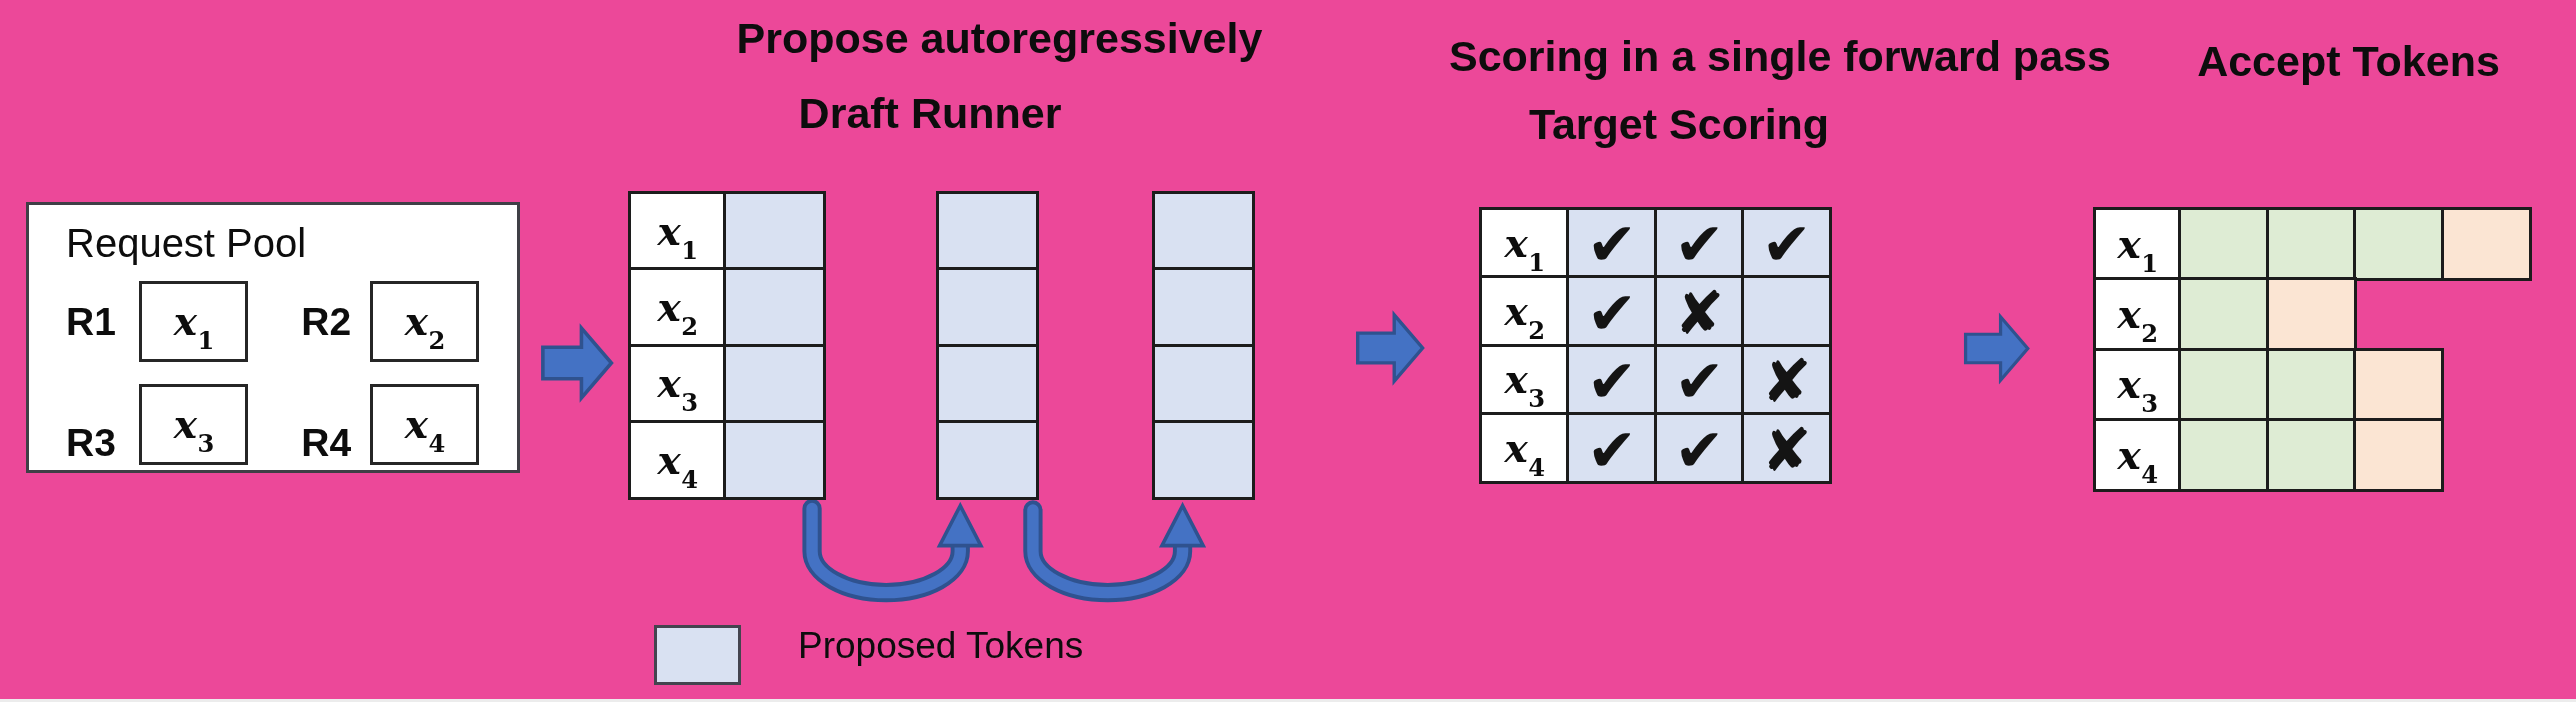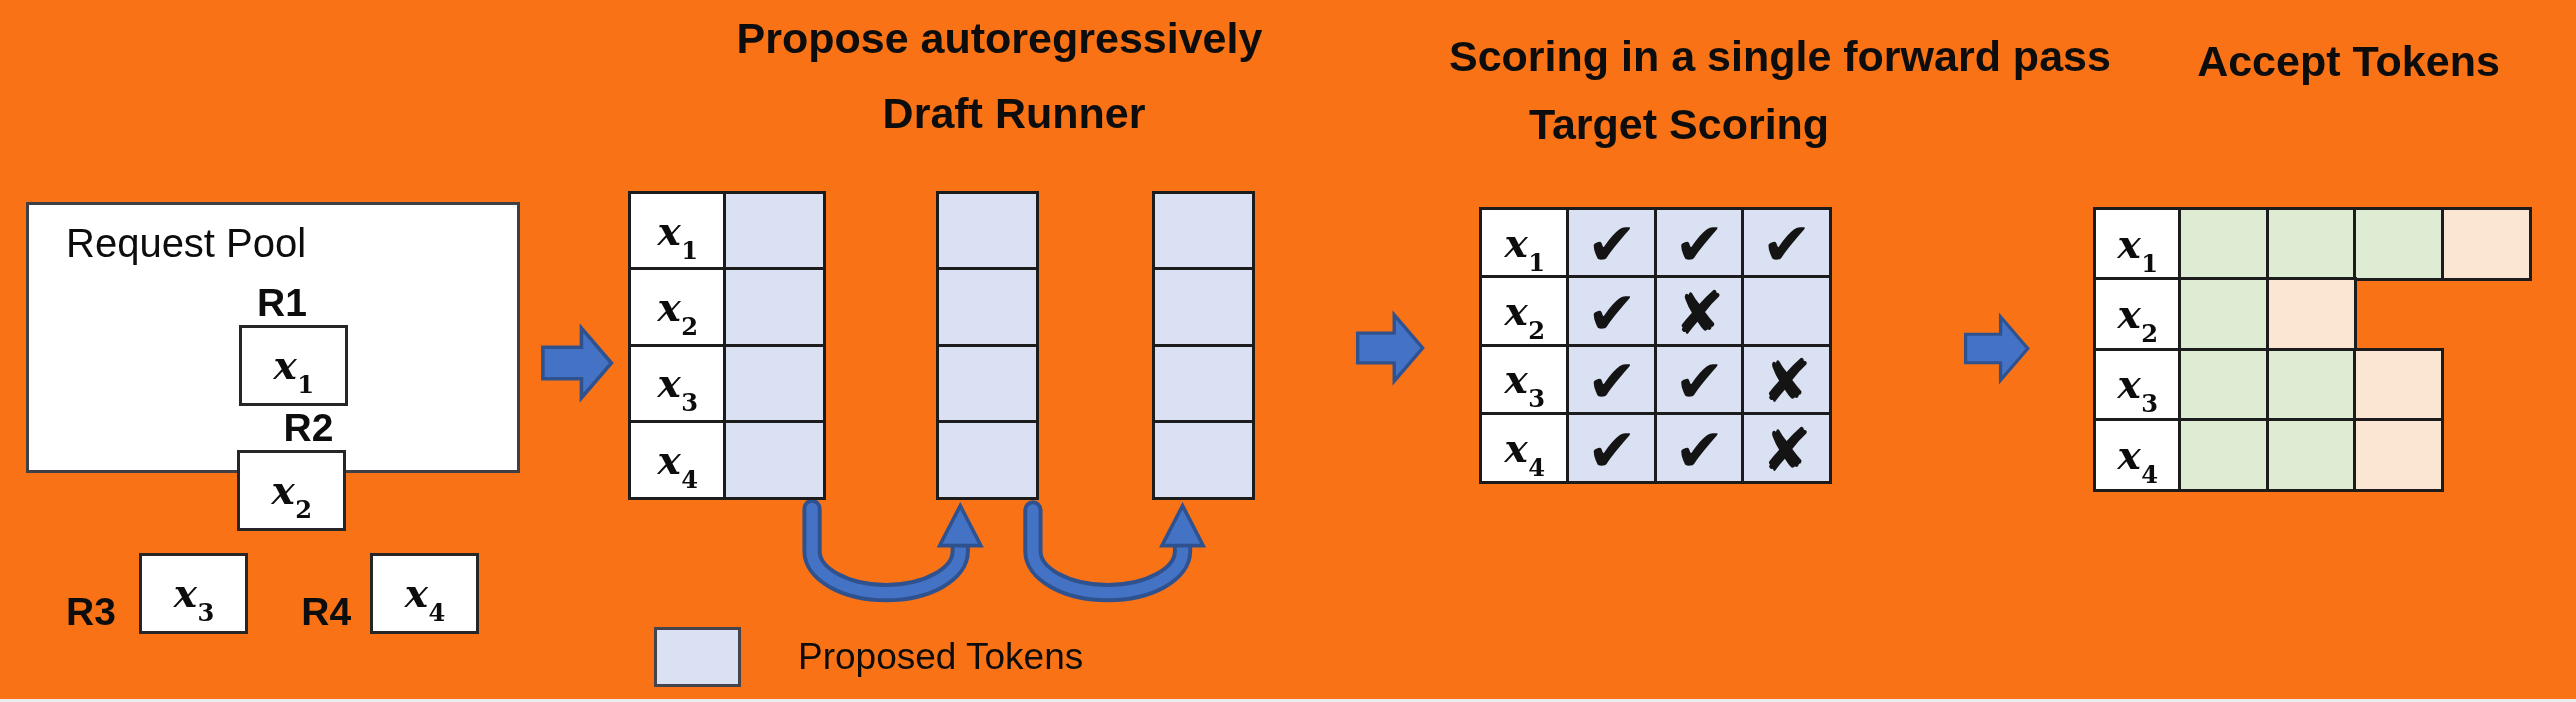--- a/index.html
+++ b/index.html
@@ -2,47 +2,47 @@
 <html style="font-size:11.4px"><head>
 <meta charset="utf-8">
 <style>
   * { margin:0; padding:0; box-sizing:border-box; }
   html,body { background:#ffffff; }
   body {
     width:2576px; height:703px;
     font-family:"Liberation Sans", sans-serif;
     color:#111;
   }
-  .canvas { position:relative; width:2576px; height:703px; background:#f97316; overflow:hidden; }
+  .canvas { position:relative; width:2576px; height:703px; background:#ec4899; overflow:hidden; }
 
   :root {
     --blue:#d9e1f2;
     --green:#deecd4;
     --bonus:#fbe5d3;
     --cellborder:#1c1c1c;
     --arrowfill:#4472c4;
     --arrowline:#2f528f;
   }
 
   
   .title { position:absolute; text-align:center; font-size:43px; font-weight:600; letter-spacing:0; color:#0d0d0d; white-space:nowrap; }
   .t-propose { left:714px; top:14.3px;  width:571px; }
-  .t-draft   { left:800px; top:89px; width:428px; }
+  .t-draft   { left:716px; top:89px; width:428px; }
   .t-scoring { left:1449px; top:26px;  width:571px;margin-top:6px; }
   .t-target  { left:1465px; top:100px; width:428px; }
   .t-accept  { left:2170px; top:37px;  width:357px; }
 
   
   .pool {
     position:absolute; left:26px; top:202px; width:494px; height:271px;
     border:3.6px solid #3f3f46; background:#fff; padding:15.7px 0 0 37px;
   }
   .pool-title { font-size:40px; font-weight:500; color:#0d0d0d; }
   .pool-row { display:flex; align-items:center; }
-  .pool-row.r1 { margin-top:15.7px;flex-direction:column; }
+  .pool-row.r1 { margin-top:15.7px; }
   .pool-row.r2 { margin-top:21.4px;align-items:flex-end; }
   .rlabel { width:69px; font-size:39px; font-weight:600; color:#0d0d0d; flex:none; }
   .tokenbox {
     width:109px; height:81px; border:3.6px solid #262626; background:#fff;
     display:flex; align-items:center; justify-content:center; flex:none; margin-left:4.3px;
   }
   .tokenbox.second { margin-left:0; }
   .rlabel.second { margin-left:53px; }
 
   
@@ -84,21 +84,21 @@
 
   
   .flow-arrow { position:absolute; line-height:0; }
   .fa1 { left:540px;  top:323px; }
   .fa2 { left:1355px; top:308px; }
   .fa3 { left:1963px; top:310px; }
 
   .loop-svg { position:absolute; left:771px; top:500px; line-height:0; }
 
   
-  .legend-item { position:absolute; top:625px; height:63px; display:flex; align-items:center; gap:57px; }
+  .legend-item { position:absolute; top:625px; height:63px; display:flex; align-items:flex-start; gap:57px; }
   .li1 { left:654px; }
   .li2 { left:1214px; }
   .li3 { left:1749px; }
   .swatch { width:87px; height:60px; border:3.6px solid #44444f; flex:none; }
   .sw-proposed { background:var(--blue); }
   .sw-accepted { background:var(--green); }
   .sw-bonus    { background:var(--bonus); }
   .legend-label { font-size:37px; font-weight:500; color:#0d0d0d; white-space:nowrap; }
 
   .bottom-edge { position:absolute; left:0; top:699px; width:2576px; height:3.6px; background:#ececec; }

